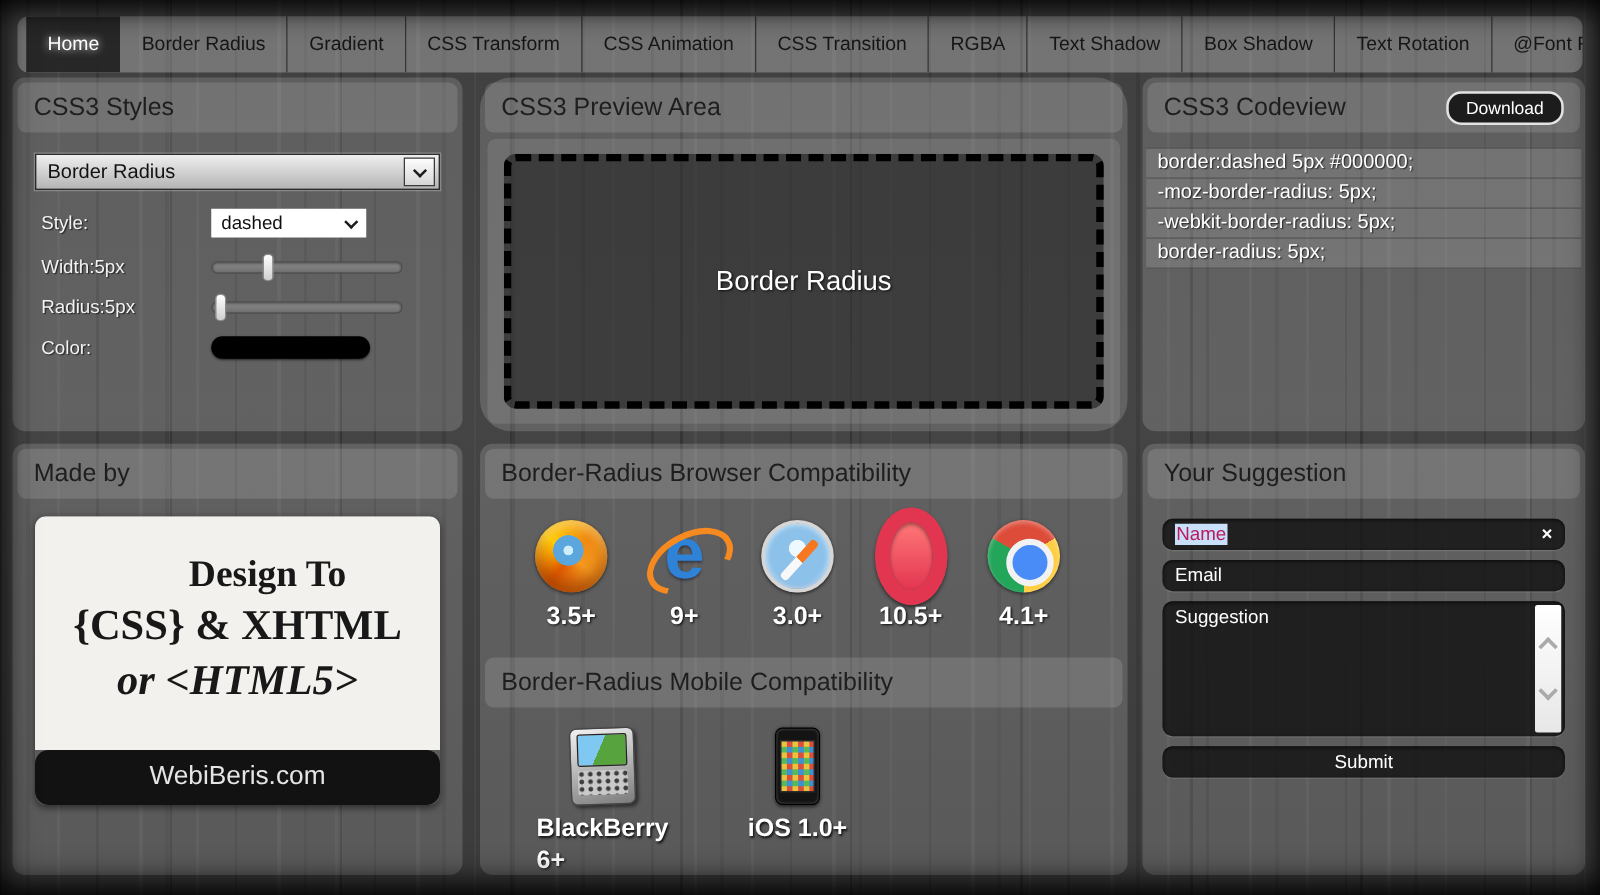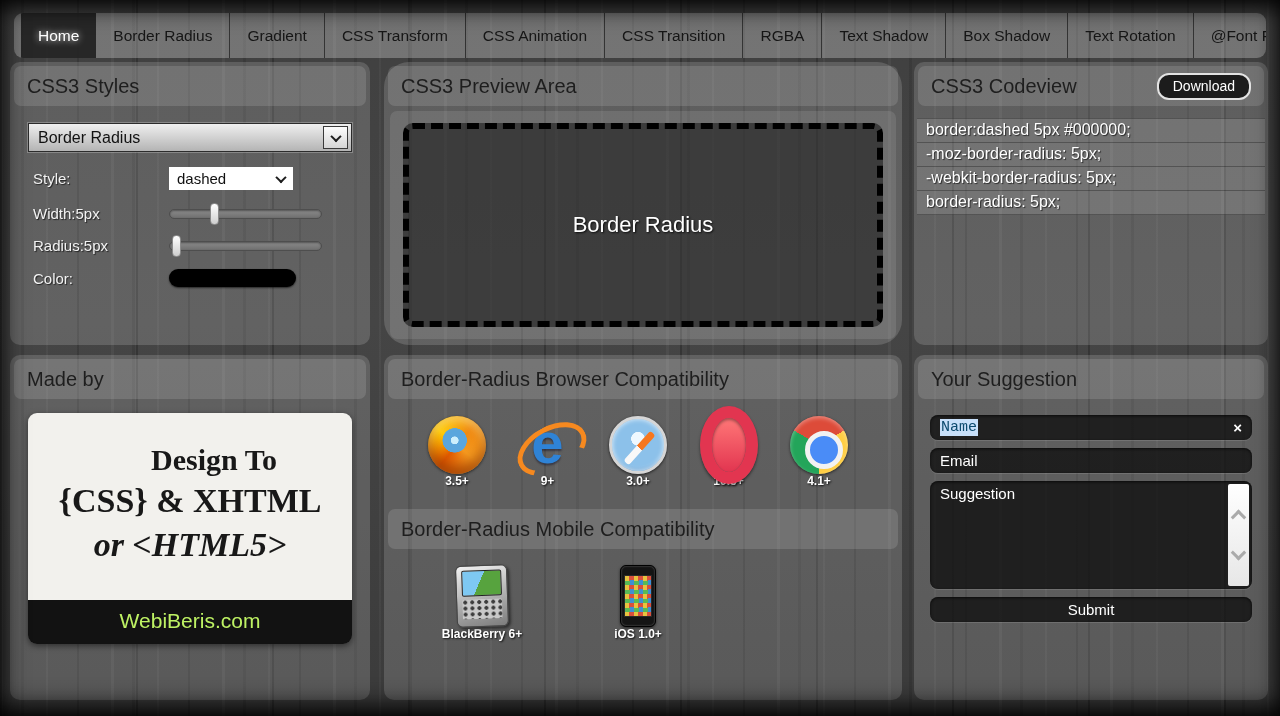--- a/index.html
+++ b/index.html
@@ -123,31 +123,31 @@
     box-shadow:0 2px 6px rgba(0,0,0,.5); cursor:pointer;
   }
   .madeby-top{
     background:#f2f1ed; padding:30px 0 36px; text-align:center;
     font-family:"Liberation Serif","DejaVu Serif",serif; color:#181818;
   }
   .madeby-line1{ font-size:30px; font-weight:bold;margin-left:48px; }
   .madeby-line2{ font-size:34px; font-weight:bold; margin-top:5px; }
   .madeby-line3{ font-size:34px; font-weight:bold; margin-top:6px;font-style:italic; }
   .madeby-bottom{
-    background:#121212; color:#bef264; text-align:center;
-    font-size:21px; padding:9px 0 11px;
+    background:#121212; color:#e5e5e5; text-align:center;
+    font-size:21px; padding:9px 0 11px;border-radius:11px;
   }
 
   
   .browser-row{
     display:flex; justify-content:space-between; padding:13px 50px 0 40px;
   }
   .compat-item{ display:flex; flex-direction:column; align-items:center; width:66px; }
   .compat-ver{
-    font-size:12px; font-weight:bold; color:#fff; text-align:left;
+    margin-top:7px; font-size:20px; font-weight:bold; color:#fff; text-align:left;
     text-shadow:1px 1px 2px rgba(0,0,0,.85); line-height:1.25;
   }
   .mid-header{ margin-top:20px; }
   .mobile-row{ display:flex; padding:12px 0 0 52px; gap:64px; }
   .mobile-item{ display:flex; flex-direction:column; align-items:center; width:92px; }
 
   .bicon{ width:58px; height:58px; position:relative; }
   .ic-firefox{
     border-radius:50%;
     background:
@@ -220,21 +220,21 @@
 
   
   .sugg-body{ padding:12px 16px 0; }
   .input{
     height:25px; background:rgba(14,14,14,.78); border-radius:8px;
     display:flex; align-items:center; padding:0 10px; margin-bottom:8px;
     color:#fff; font-size:15px;
     box-shadow:inset 0 1px 3px rgba(0,0,0,.7), 0 1px 0 rgba(255,255,255,.12);
     cursor:text;
   }
-  .sel-text{ background:#c8e0fa; color:#0c4a6e; padding:0 1px;font-family:Liberation Mono, monospace; }
+  .sel-text{ background:#c8e0fa; color:#be185d; padding:0 1px; }
   .clear-x{ margin-left:auto; color:#fff; font-size:15px; font-weight:bold; cursor:pointer; }
   .textarea{ height:108px; align-items:flex-start; padding:4px 30px 4px 10px; position:relative; }
   .ta-scroll{
     position:absolute; top:3px; right:3px; bottom:3px; width:21px;
     background:linear-gradient(180deg,#ffffff,#e7e7e7); border-radius:2px;
     display:flex; flex-direction:column; align-items:center; justify-content:center; gap:30px;
     cursor:pointer;
   }
   .ta-chev{ width:11px; height:11px; border-right:3px solid #aaa; border-bottom:3px solid #aaa; }
   .ta-chev.up{ transform:rotate(-135deg) translate(-2px,-2px); }

